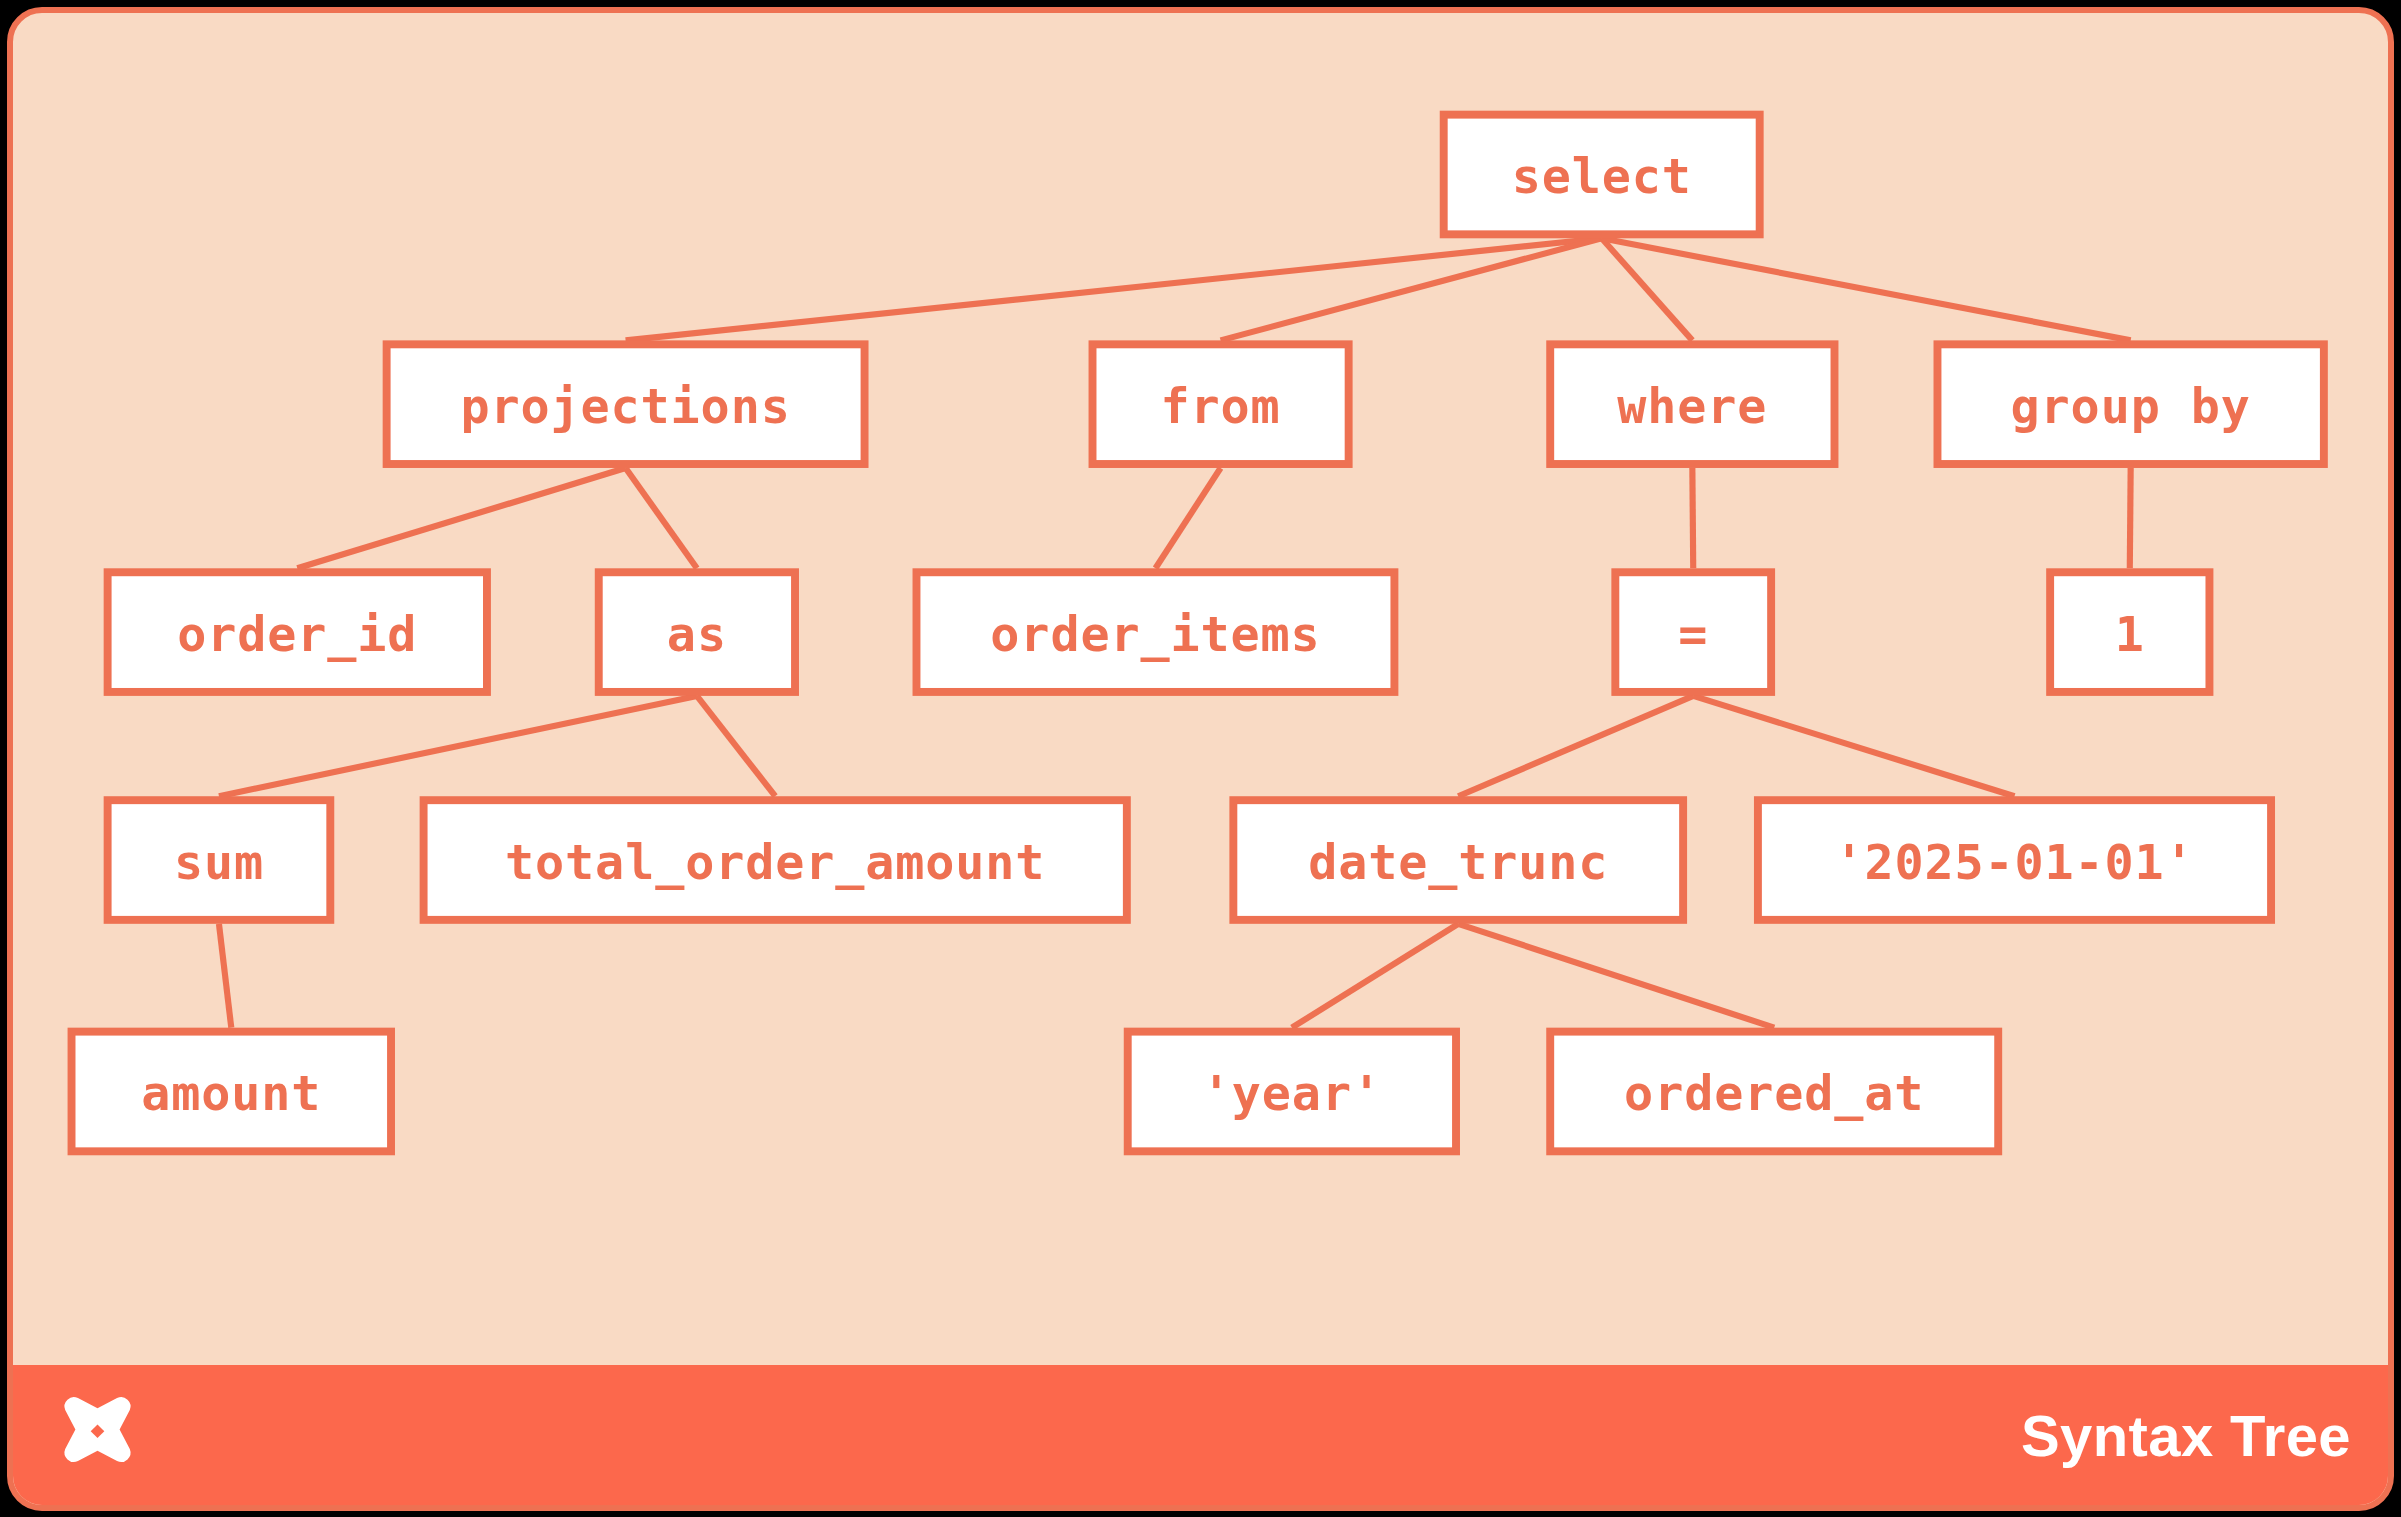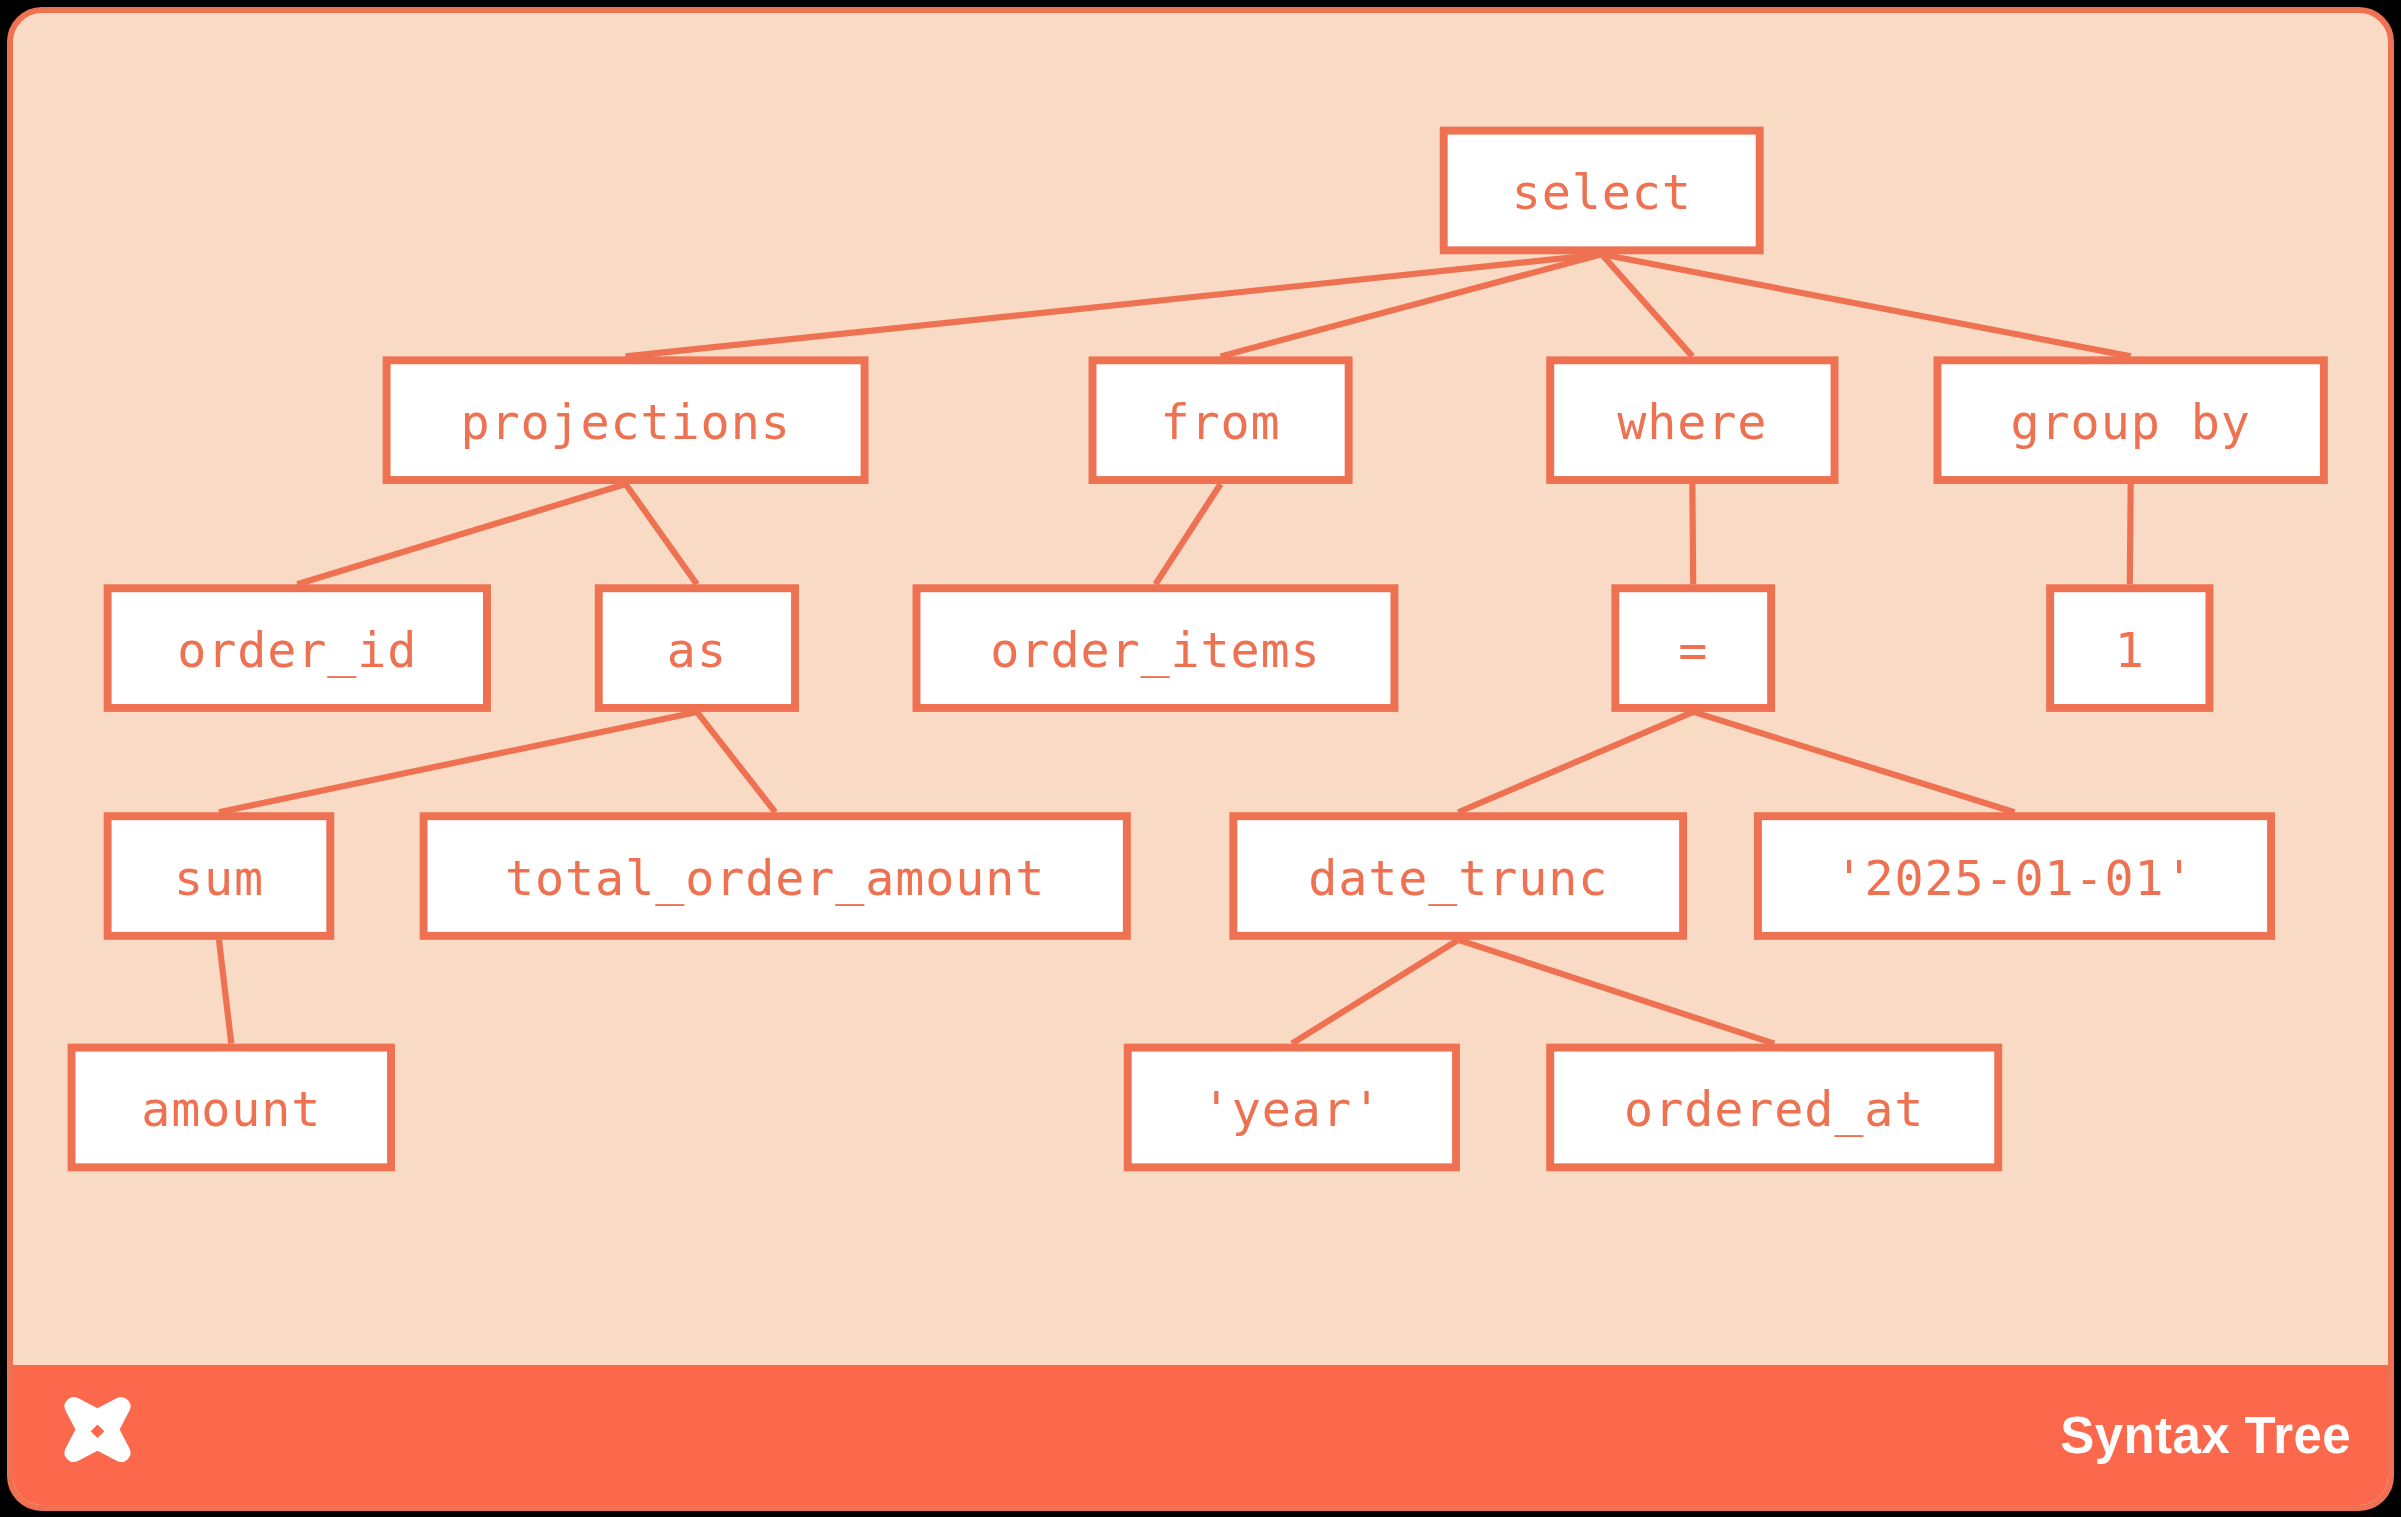--- a/index.html
+++ b/index.html
@@ -23,23 +23,24 @@
     height: 1504px;
     box-sizing: border-box;
     border: 6.2px solid #EE7152;
     border-radius: 35px;
     background: #F9DAC4;
     overflow: hidden;
   }
   #diagram-area {
     position: absolute;
     left: 0;
-    top: 16px;
+    top: 0;
     width: 2387px;
     height: 1357px;
+    font-weight: bold;
   }
   #tree-svg {
     position: absolute;
     left: 0;
     top: 0;
     width: 100%;
     height: 100%;
     display: block;
   }
   .edge-line {
@@ -74,21 +75,21 @@
     box-sizing: border-box;
   }
   #brand-logo {
     width: 85px;
     height: 85px;
     display: block;
   }
   #footer-title {
     color: #FFFFFF;
     font-family: "Liberation Sans", sans-serif;
-    font-size: 51px;
+    font-size: 58px;
     font-weight: bold;
     letter-spacing: 0.4px;
     white-space: nowrap;
   }
 </style>
 </head>
 <body>
 
 <div id="canvas">
   <div id="frame">

